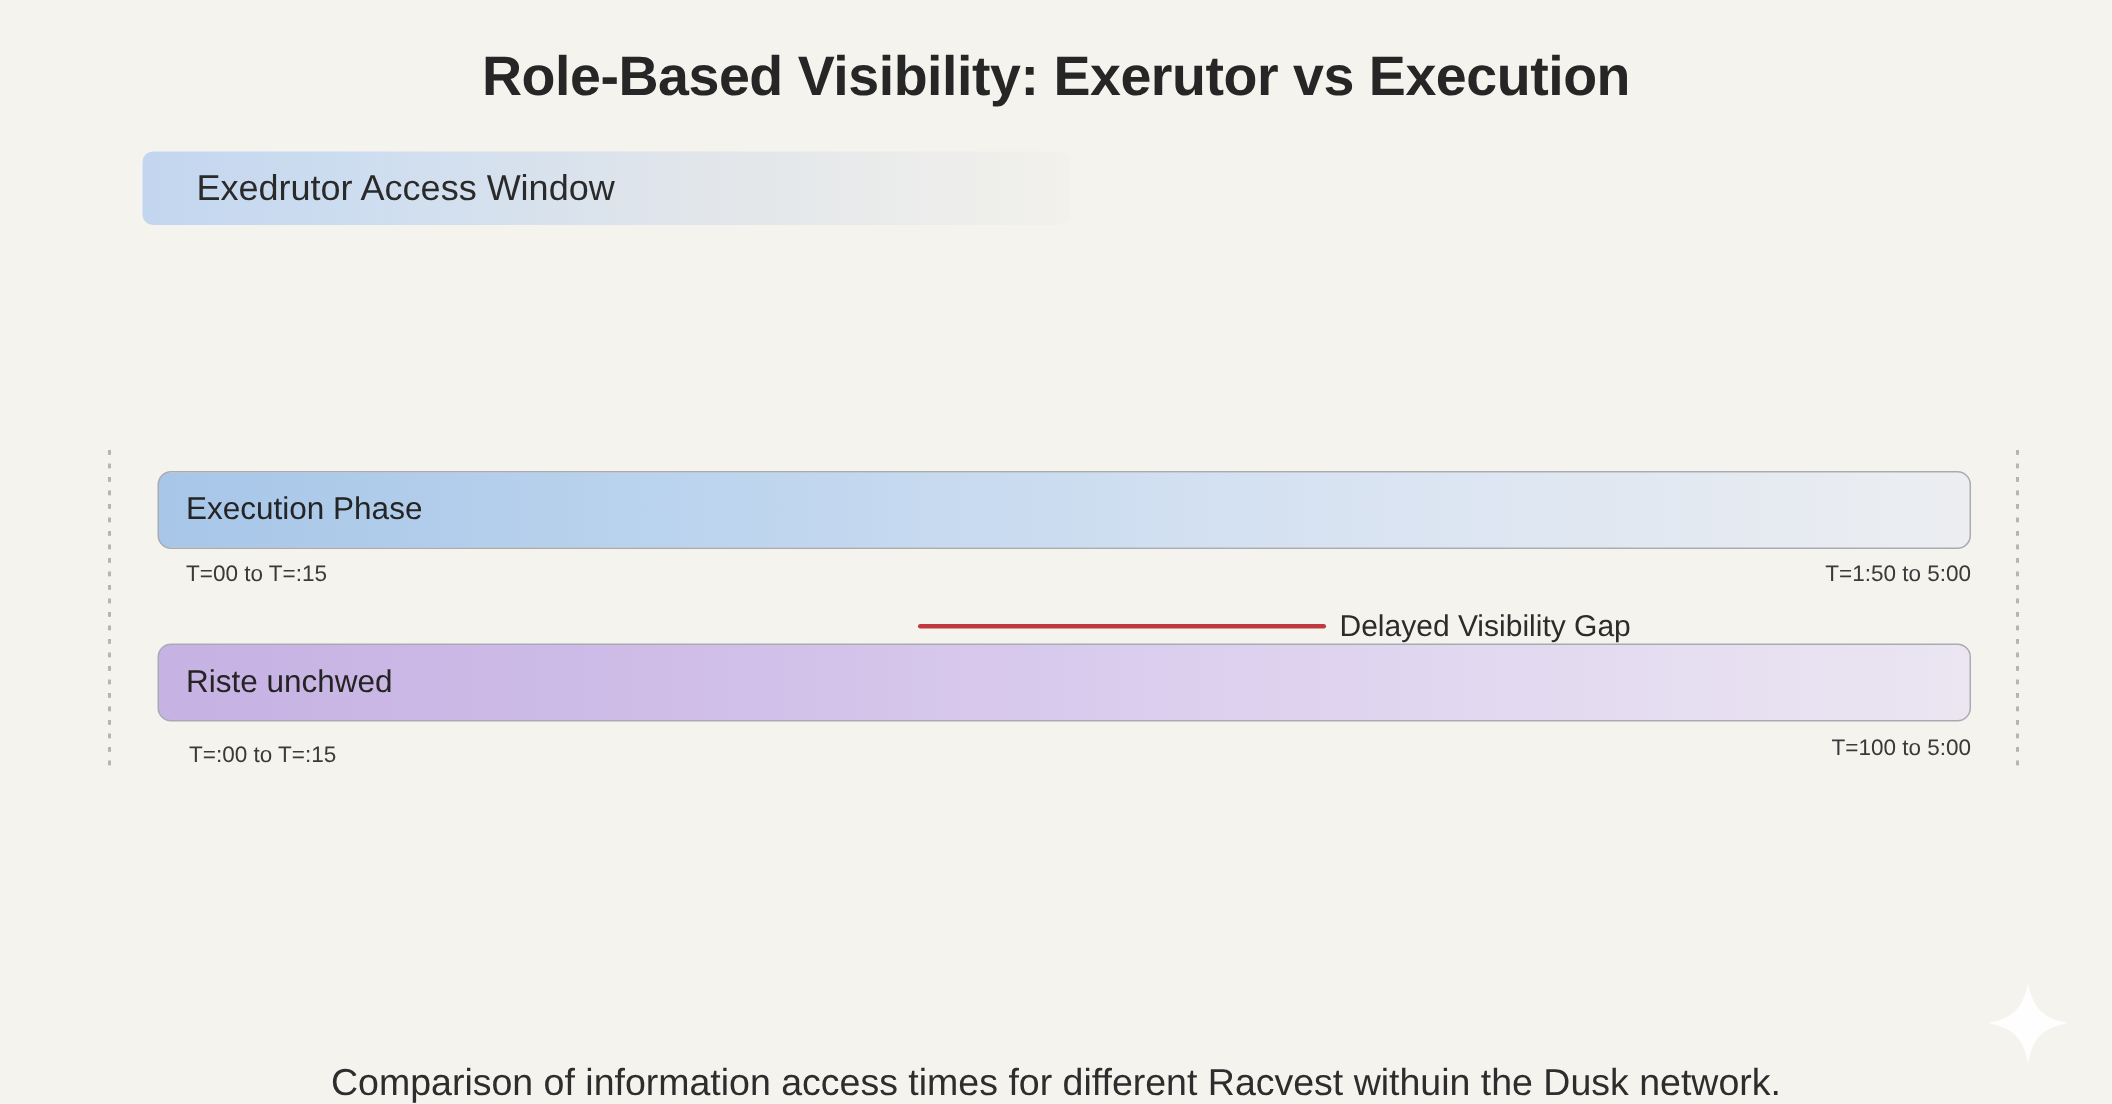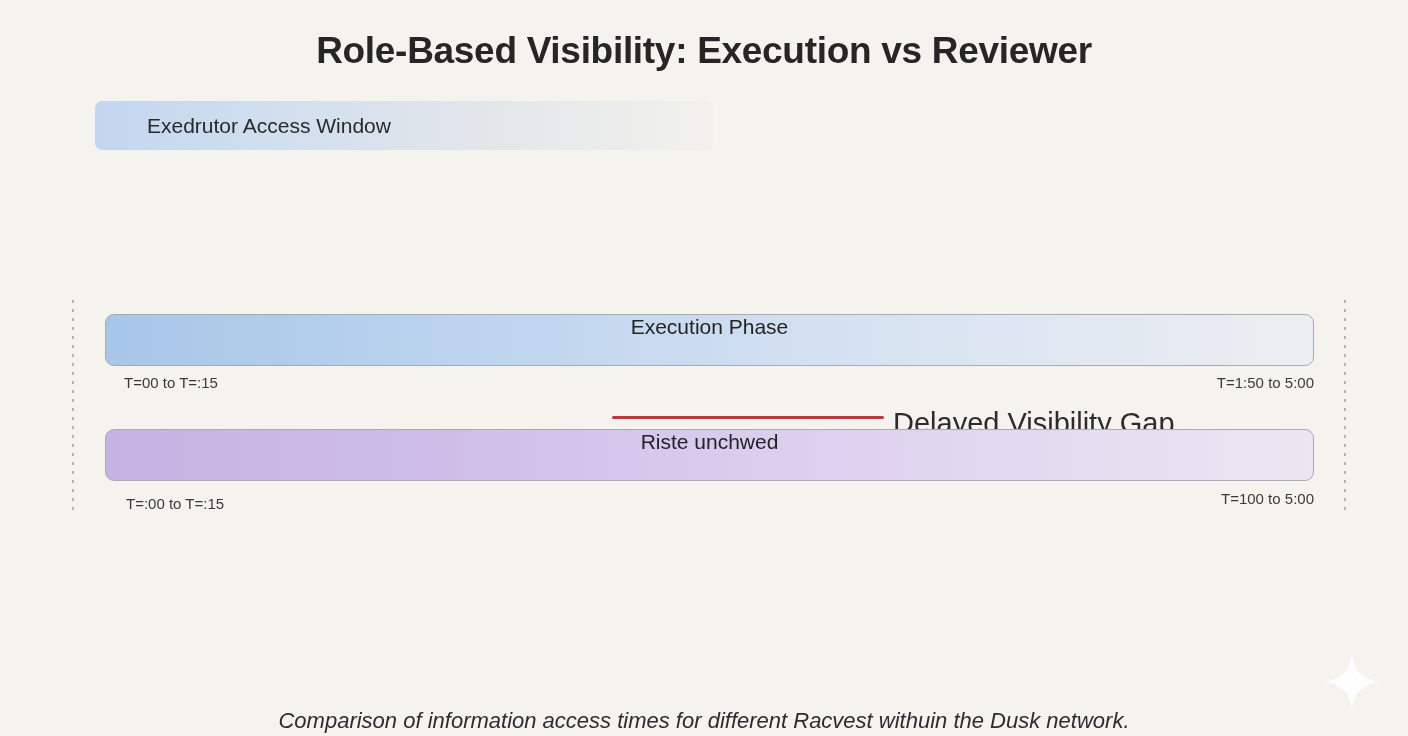--- a/index.html
+++ b/index.html
@@ -37,23 +37,22 @@
     top: 101px;
     width: 618px;
     height: 49px;
     border-radius: 7px;
     background: linear-gradient(to right, #c3d6ef 0%, #cdddf0 22%, #e2e6ea 62%, #f2f1ec 100%);
     display: flex;
     align-items: center;
   }
   .header-band-label {
     padding-left: 36px;
-    font-size: 21px;
+    font-size: 24px;
     color: #2a2a2a;
-    margin-left: 16px;
   }
 
   
   .guide {
     position: absolute;
     top: 300px;
     width: 2px;
     height: 216px;
     background-image: linear-gradient(to bottom, #b6b5ae 0 3px, rgba(0,0,0,0) 3px 9px);
     background-size: 2px 9px;
@@ -68,21 +67,20 @@
     left: 105px;
     width: 1209px;
     height: 52px;
     border-radius: 9px;
     border: 1px solid #a9abb3;
     box-sizing: border-box;
     display: flex;
     align-items: center;
     justify-content: space-between;
     padding: 0 18px;
-    flex-direction: column;
   }
   .track-exec {
     top: 314px;
     background: linear-gradient(to right, #a7c6e8 0%, #bcd4ee 30%, #d8e3f2 65%, #eceef1 100%);
   }
   .track-review {
     top: 429px;
     background: linear-gradient(to right, #c6b2e3 0%, #cfbde8 28%, #ded2ef 62%, #ebe6f2 100%);
   }
   .track-label {
@@ -110,52 +108,51 @@
     top: 416px;
     width: 272px;
     height: 3px;
     background: #bf383e;
     border-radius: 2px;
   }
   .gap-label {
     position: absolute;
     left: 893px;
     top: 407px;
-    font-size: 29px;
+    font-size: 20px;
     color: #2c2c2c;
     white-space: nowrap;
   }
 
   
   .caption {
     position: absolute;
     left: 0;
     top: 708px;
     width: 1408px;
     text-align: center;
-    font-size: 22px;
+    font-size: 25px;
     color: #2d2d2d;
     white-space: nowrap;
-    font-style: italic;
   }
 
   
   .sparkle {
     position: absolute;
     left: 1322px;
     top: 652px;
     width: 60px;
     height: 60px;
     opacity: 0.95;
   }
 </style>
 </head>
 <body>
 
-<div class="page-title">Role-Based Visibility: Execution vs Reviewer</div>
+<div class="page-title">Role-Based Visibility: Exerutor vs Execution</div>
 
 <div class="header-band">
   <span class="header-band-label">Exedrutor Access Window</span>
 </div>
 
 <div class="guide guide-left"></div>
 <div class="guide guide-right"></div>
 
 <div class="track track-exec">
   <span class="track-label">Execution Phase</span>

